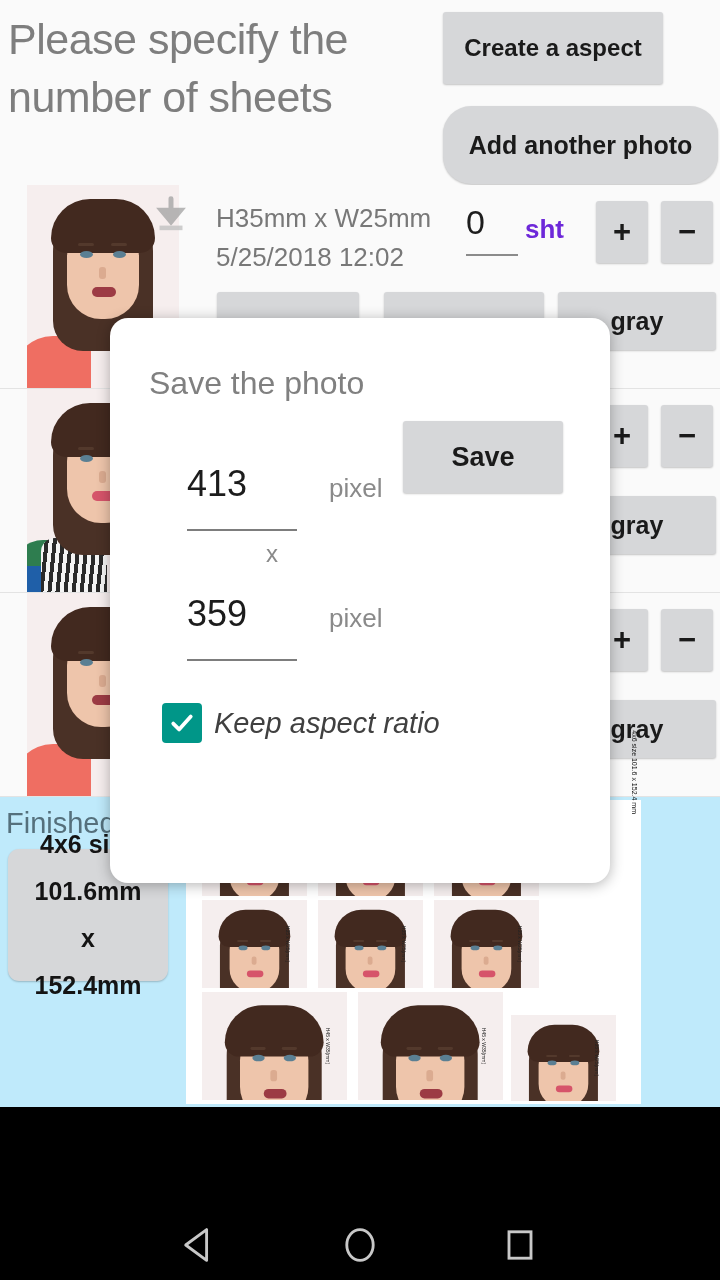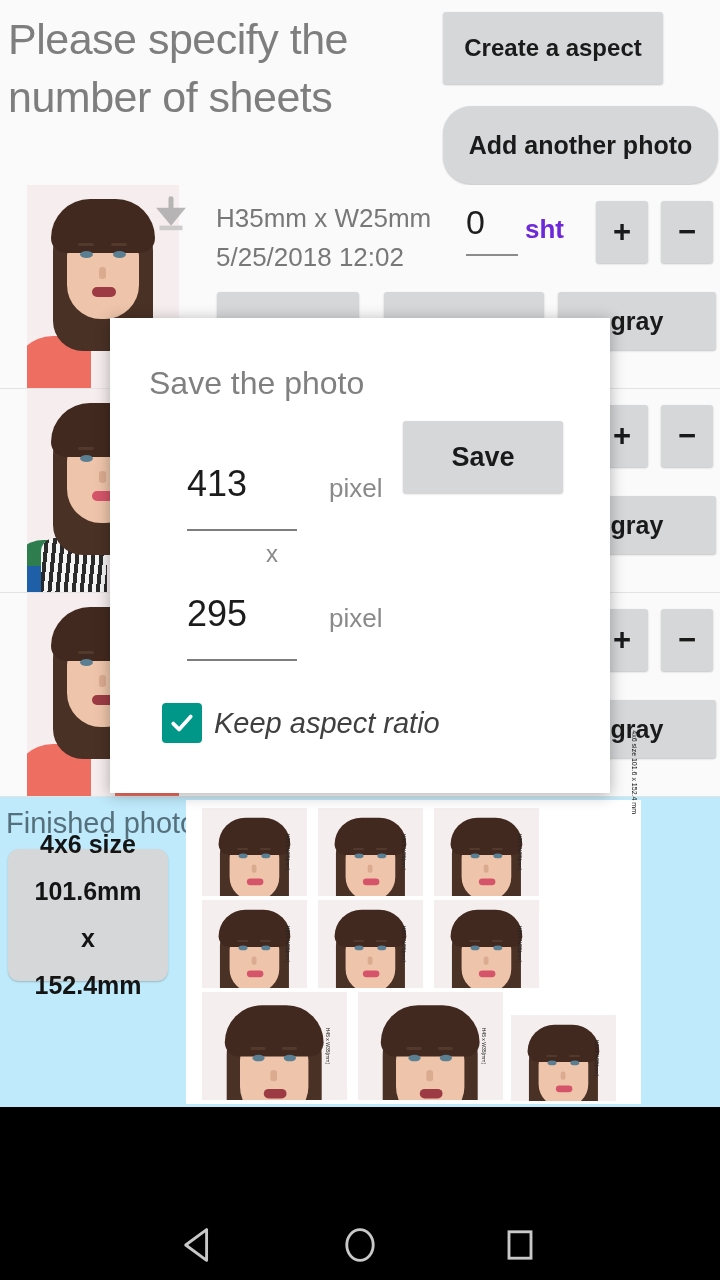--- a/index.html
+++ b/index.html
@@ -183,23 +183,24 @@
     transform-origin: right top;
     white-space: nowrap;
     font-size: 7px;
     color: #111;
   }
 
   
   .scrim { position: absolute; inset: 0; background: transparent; }
   .dialog {
     position: absolute; left: 110px; top: 318px;
-    width: 500px; height: 475px;
+    width: 500px; height: 565px;
     background: #ffffff;
     box-shadow: 0 2px 14px rgba(0,0,0,0.30);
+    border-radius: 18px;
   }
   .dialog-title {
     position: absolute; left: 39px; top: 47px;
     font-size: 32px; color: #808080;
   }
   .dlg-input {
     position: absolute;
     width: 110px;
     font-size: 36px;
     color: #1c1c1c;
@@ -514,21 +515,21 @@
 
   <div class="scrim"></div>
   <div class="dialog">
     <div class="dialog-title">Save the photo</div>
 
     <div class="dlg-input dlg-w">413</div>
     <div class="dlg-unit dlg-unit-w">pixel</div>
 
     <div class="dlg-x">x</div>
 
-    <div class="dlg-input dlg-h">295</div>
+    <div class="dlg-input dlg-h">359</div>
     <div class="dlg-unit dlg-unit-h">pixel</div>
 
     <button class="btn btn-save">Save</button>
 
     <div class="dlg-check">
       <svg viewBox="0 0 24 24" aria-hidden="true">
         <path d="M4.5 12.5 L9.5 17.5 L19.5 6.5" fill="none" stroke="#ffffff" stroke-width="3.2" stroke-linecap="round" stroke-linejoin="round"></path>
       </svg>
     </div>
     <div class="dlg-check-label">Keep aspect ratio</div>

